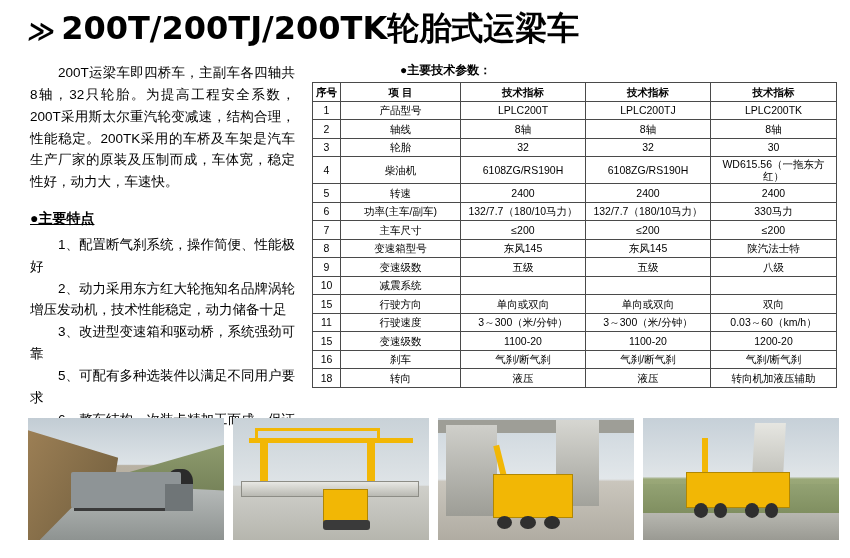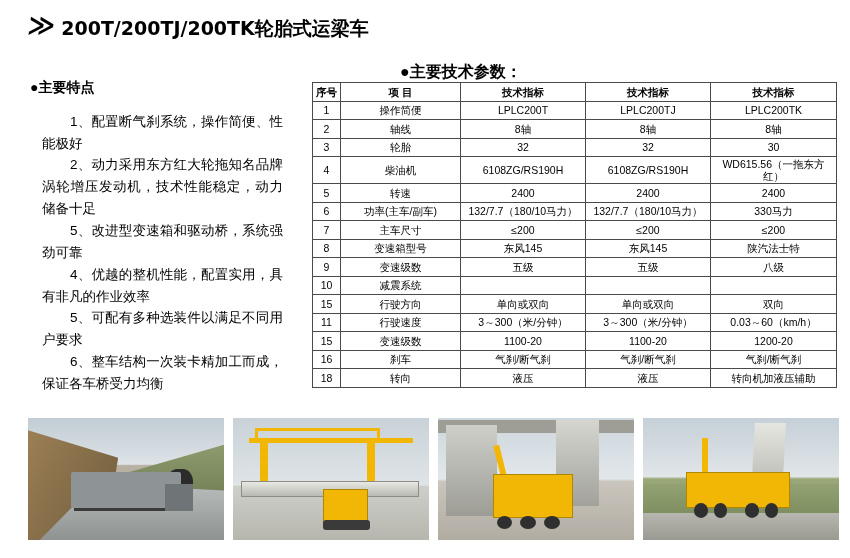--- a/index.html
+++ b/index.html
@@ -17,41 +17,41 @@
   .title-row{
     display:flex;align-items:flex-end;
     padding:12px 0 0 28px;
   }
   .chev{
     font-size:26px;font-weight:bold;letter-spacing:-4px;
     margin-right:10px;line-height:1;color:#000;
     transform:skewX(-8deg);
   }
   .title-text{
-    font-size:19px;font-weight:bold;line-height:1;
+    font-size:32px;font-weight:bold;line-height:1;
     letter-spacing:0px;
     font-family:"DejaVu Sans","Liberation Sans",sans-serif;
   }
 
   
   .left-col{
     position:absolute;left:30px;top:62px;width:265px;
     font-size:13.5px;line-height:1.62;text-align:justify;
   }
   .para{margin:0 0 4px 0;text-indent:28px;}
   .feat-head{
-    margin:14px 0 4px 0;font-size:14px;font-weight:bold;
-  }
-  .feat-list{margin:12px;padding:0;list-style:none;}
+    margin:14px 0 4px 0;font-size:14px;font-weight:bold;text-decoration:underline;
+  }
+  .feat-list{margin:0;padding:0;list-style:none;}
   .feat-list li{text-indent:28px;margin-bottom:0px;}
 
   
   .spec-head{
     position:absolute;left:400px;top:62px;
-    font-size:16px;font-weight:bold;
+    font-size:12px;font-weight:bold;
   }
   table.spec{
     position:absolute;left:312px;top:82px;
     border-collapse:collapse;
     width:524px;
     font-size:10.5px;
     table-layout:fixed;
   }
   table.spec th, table.spec td{
     border:1px solid #4a4a4a;
@@ -153,26 +153,26 @@
 <body>
 
 <div class="page">
 
   <div class="title-row">
     <span class="chev">≫</span>
     <span class="title-text">200T/200TJ/200TK轮胎式运梁车</span>
   </div>
 
   <div class="left-col">
+    <p class="para">200T运梁车即四桥车，主副车各四轴共8轴，32只轮胎。为提高工程安全系数，200T采用斯太尔重汽轮变减速，结构合理，性能稳定。200TK采用的车桥及车架是汽车生产厂家的原装及压制而成，车体宽，稳定性好，动力大，车速快。</p>
     <div class="feat-head">●主要特点</div>
     <ul class="feat-list">
       <li>1、配置断气刹系统，操作简便、性能极好</li>
       <li>2、动力采用东方红大轮拖知名品牌涡轮增压发动机，技术性能稳定，动力储备十足</li>
-      <li>5、改进型变速箱和驱动桥，系统强劲可靠</li>
-      <li>4、优越的整机性能，配置实用，具有非凡的作业效率</li>
+      <li>3、改进型变速箱和驱动桥，系统强劲可靠</li>
       <li>5、可配有多种选装件以满足不同用户要求</li>
       <li>6、整车结构一次装卡精加工而成，保证各车桥受力均衡</li>
     </ul>
   </div>
 
   <div class="spec-head">●主要技术参数：</div>
 
   <table class="spec">
     <colgroup>
         <col class="c0">
@@ -186,21 +186,21 @@
         <th>序号</th>
         <th>项 目</th>
         <th>技术指标</th>
         <th>技术指标</th>
         <th>技术指标</th>
       </tr>
     </thead>
     <tbody>
       <tr>
           <td>1</td>
-          <td>操作简便</td>
+          <td>产品型号</td>
           <td>LPLC200T</td>
           <td>LPLC200TJ</td>
           <td>LPLC200TK</td>
         </tr>
       <tr>
           <td>2</td>
           <td>轴线</td>
           <td>8轴</td>
           <td>8轴</td>
           <td>8轴</td>

